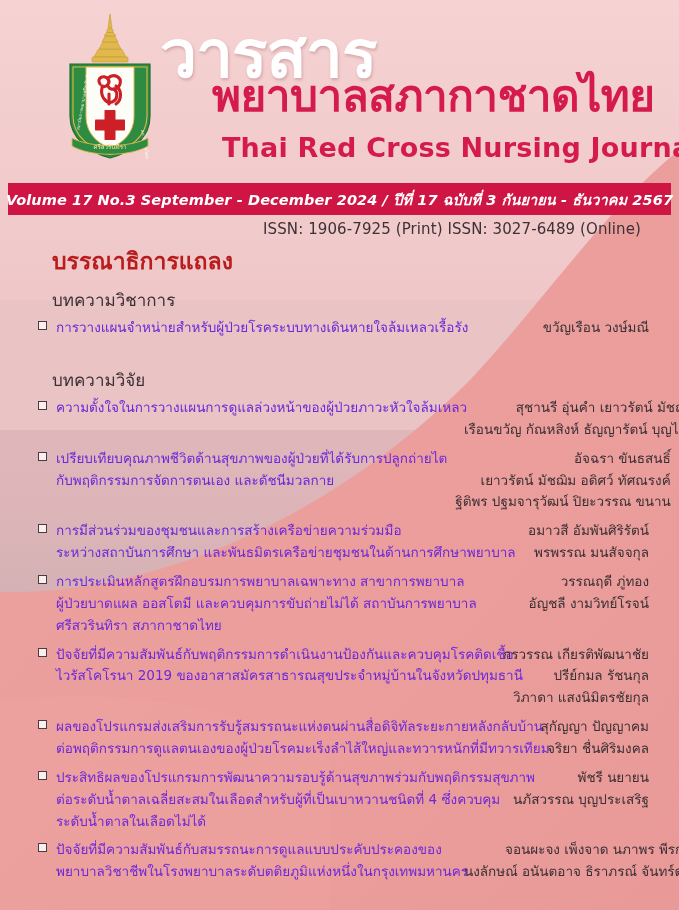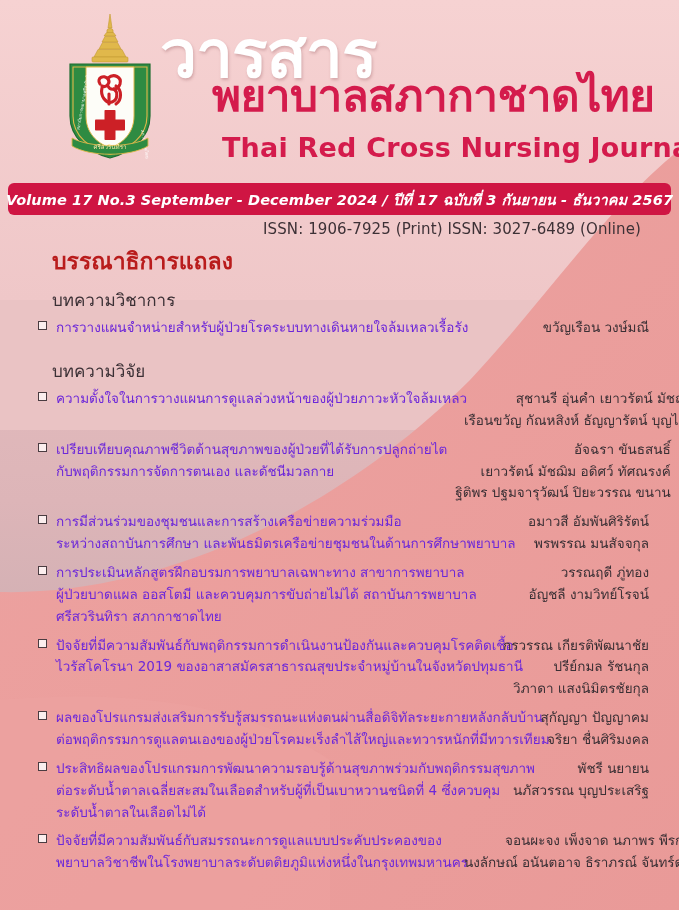--- a/index.html
+++ b/index.html
@@ -95,21 +95,20 @@
   .volume-banner {
     position: absolute;
     left: 8px;
     top: 183px;
     width: 663px;
     height: 32px;
     background: #cf1543;
     display: flex;
     align-items: center;
     justify-content: center;
-    border-radius: 6px;
   }
   .volume-banner-text {
     color: #ffffff;
     font-family: "DejaVu Sans", "Liberation Sans", sans-serif;
     font-size: 14.5px;
     font-weight: bold;
     font-style: italic;
     letter-spacing: 0.1px;
     white-space: nowrap;
   }
@@ -143,21 +142,21 @@
   }
 
   .section-heading {
     margin: 14px 0 6px 52px;
     font-family: "DejaVu Sans", sans-serif;
     font-size: 17px;
     font-weight: normal;
     color: #3b3035;
     line-height: 1.25;
   }
-  .section-heading.research { margin-top: 22px; }
+  .section-heading.research { margin-top: 31px; }
 
   .toc-list {
     margin: 0;
     padding: 0;
     list-style: none;
   }
 
   .toc-item {
     position: relative;
     display: flex;

